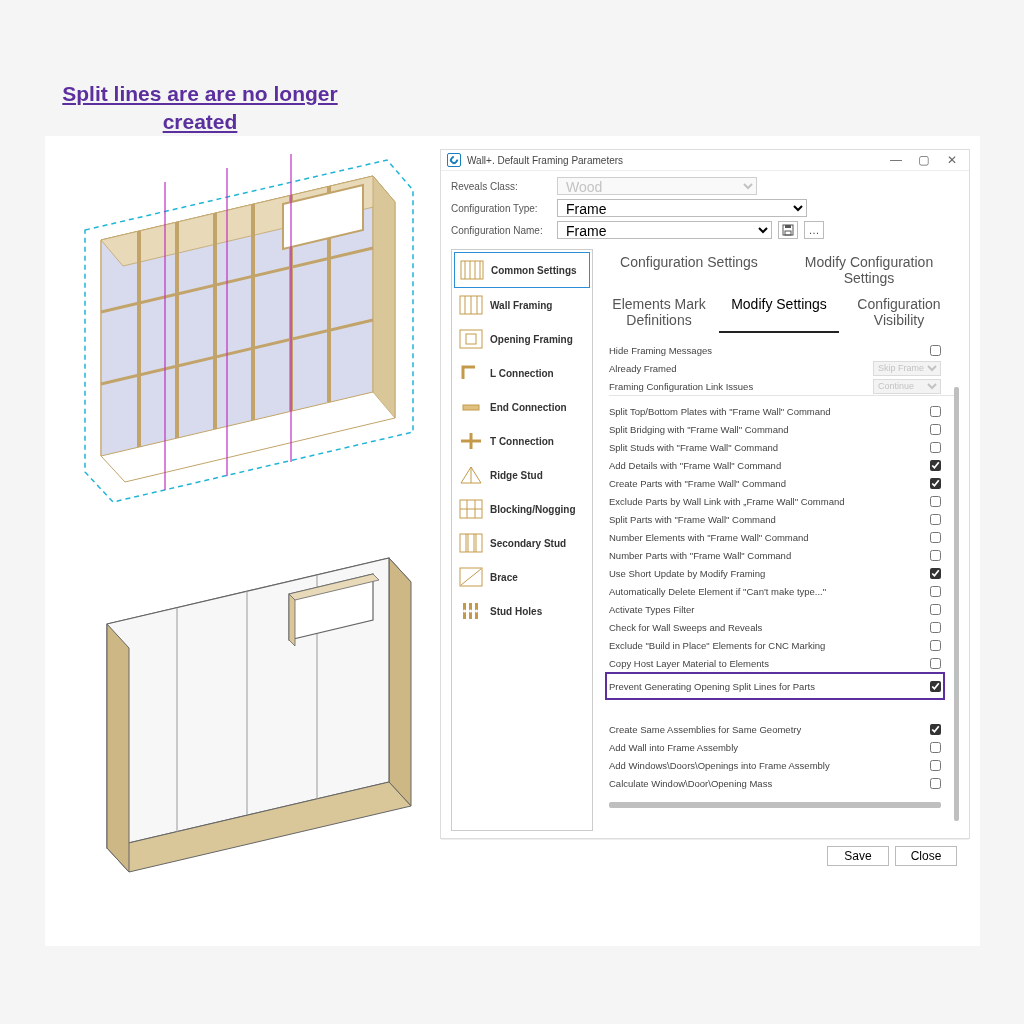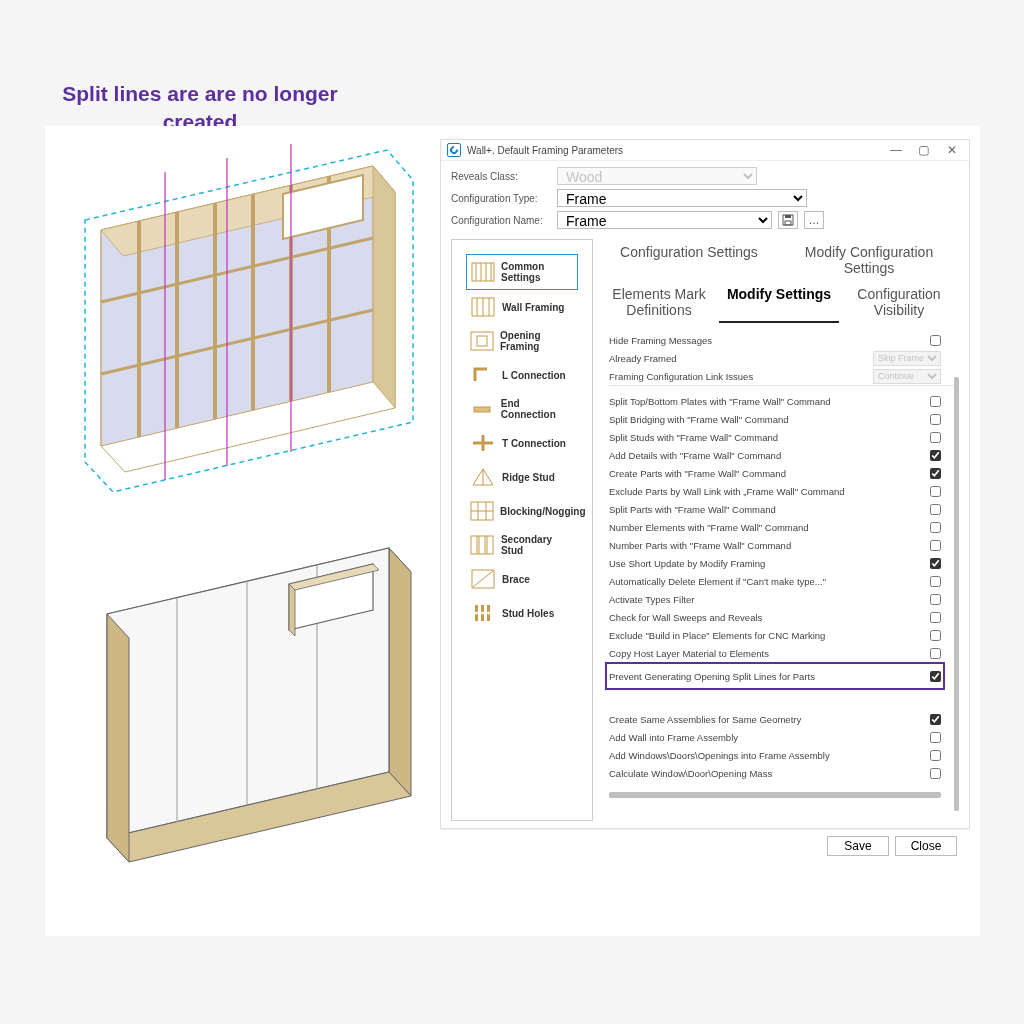--- a/index.html
+++ b/index.html
@@ -6,25 +6,26 @@
   body { background: #f5f5f5; width: 1024px; height: 1024px; overflow: hidden; position: relative; }
 
   .annotation {
     position: absolute;
     top: 80px; left: 50px;
     font-size: 21px; font-weight: 700;
     color: #5b2f9e;
     text-align: center;
     width: 300px;
     line-height: 1.35;
+    text-decoration: underline;
   }
 
   .canvas {
     position: absolute;
-    top: 126px; left: 45px;
+    top: 136px; left: 45px;
     width: 935px; height: 810px;
     background: #fff;
   }
 
   
   .iso-top {
     position: absolute; top: 18px; left: 12px;
     width: 370px; height: 350px;
   }
   .iso-bot {
@@ -59,30 +60,30 @@
     height: 18px; font-size: 14px; border: 1px solid #bbb; background: #fff; padding: 0 4px;
   }
   .form-row .w1 { width: 200px; color: #aaa; background: #f7f7f7; }
   .form-row .w2 { width: 250px; }
   .form-row .w3 { width: 215px; }
   .icon-btn { width: 20px; height: 18px; border: 1px solid #bbb; background: #fff; display: inline-flex; align-items: center; justify-content: center; font-size: 11px; cursor: pointer; }
 
   .dlg-body { display: flex; padding: 0 10px 8px; gap: 6px; height: 590px; }
 
   
-  .cat-list { width: 142px; border: 1px solid #ccc; display: flex; flex-direction: column; padding: 14px; }
+  .cat-list { width: 142px; border: 1px solid #ccc; display: flex; flex-direction: column; padding: 2px; }
   .cat-item { display: flex; align-items: center; gap: 6px; padding: 6px 4px; font-size: 10px; font-weight: 600; color: #333; cursor: pointer; }
   .cat-item.active { border: 1px solid #2a8fd6; background: #fff; }
   .cat-icon { width: 26px; height: 22px; display: flex; align-items: center; justify-content: center; }
 
   
   .settings { flex: 1; display: flex; flex-direction: column; }
   .tab-row1, .tab-row2 { display: flex; font-size: 14px; }
   .tab-row1 .tab, .tab-row2 .tab { flex: 1; text-align: center; padding: 5px 0; color: #555; cursor: pointer; }
-  .tab-row2 .tab.active { border-bottom: 2px solid #222; color: #000; font-weight: bold; }
+  .tab-row2 .tab.active { border-bottom: 2px solid #222; color: #000; }
 
   .opt-scroll { flex: 1; border: 0; padding: 8px 4px 8px 10px; overflow: hidden; position: relative; }
   .scrollbar { position: absolute; right: 0; top: 54px; bottom: 10px; width: 5px; background: #bfbfbf; border-radius: 2px; }
 
   .opt-group { margin-bottom: 10px; padding-right: 14px; }
   .opt-row { display: flex; align-items: center; height: 18px; font-size: 9.5px; color: #444; }
   .opt-row .lbl { flex: 1; }
   .opt-row input[type=checkbox] { width: 11px; height: 11px; accent-color: #333; }
   .opt-row select { width: 68px; height: 15px; font-size: 9px; border: 1px solid #ccc; color: #aaa; }
   .opt-row.highlight { border: 2px solid #5b2f9e; margin: 0 -4px; padding: 12px 2px; height: 20px; }

